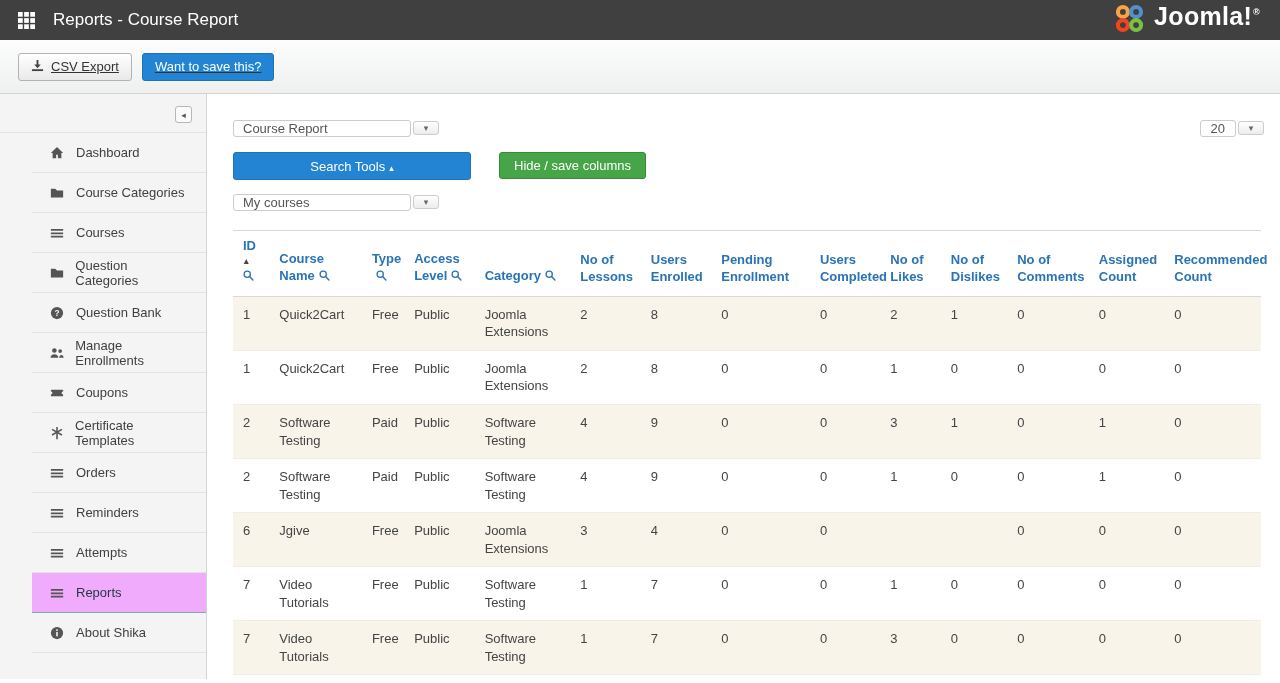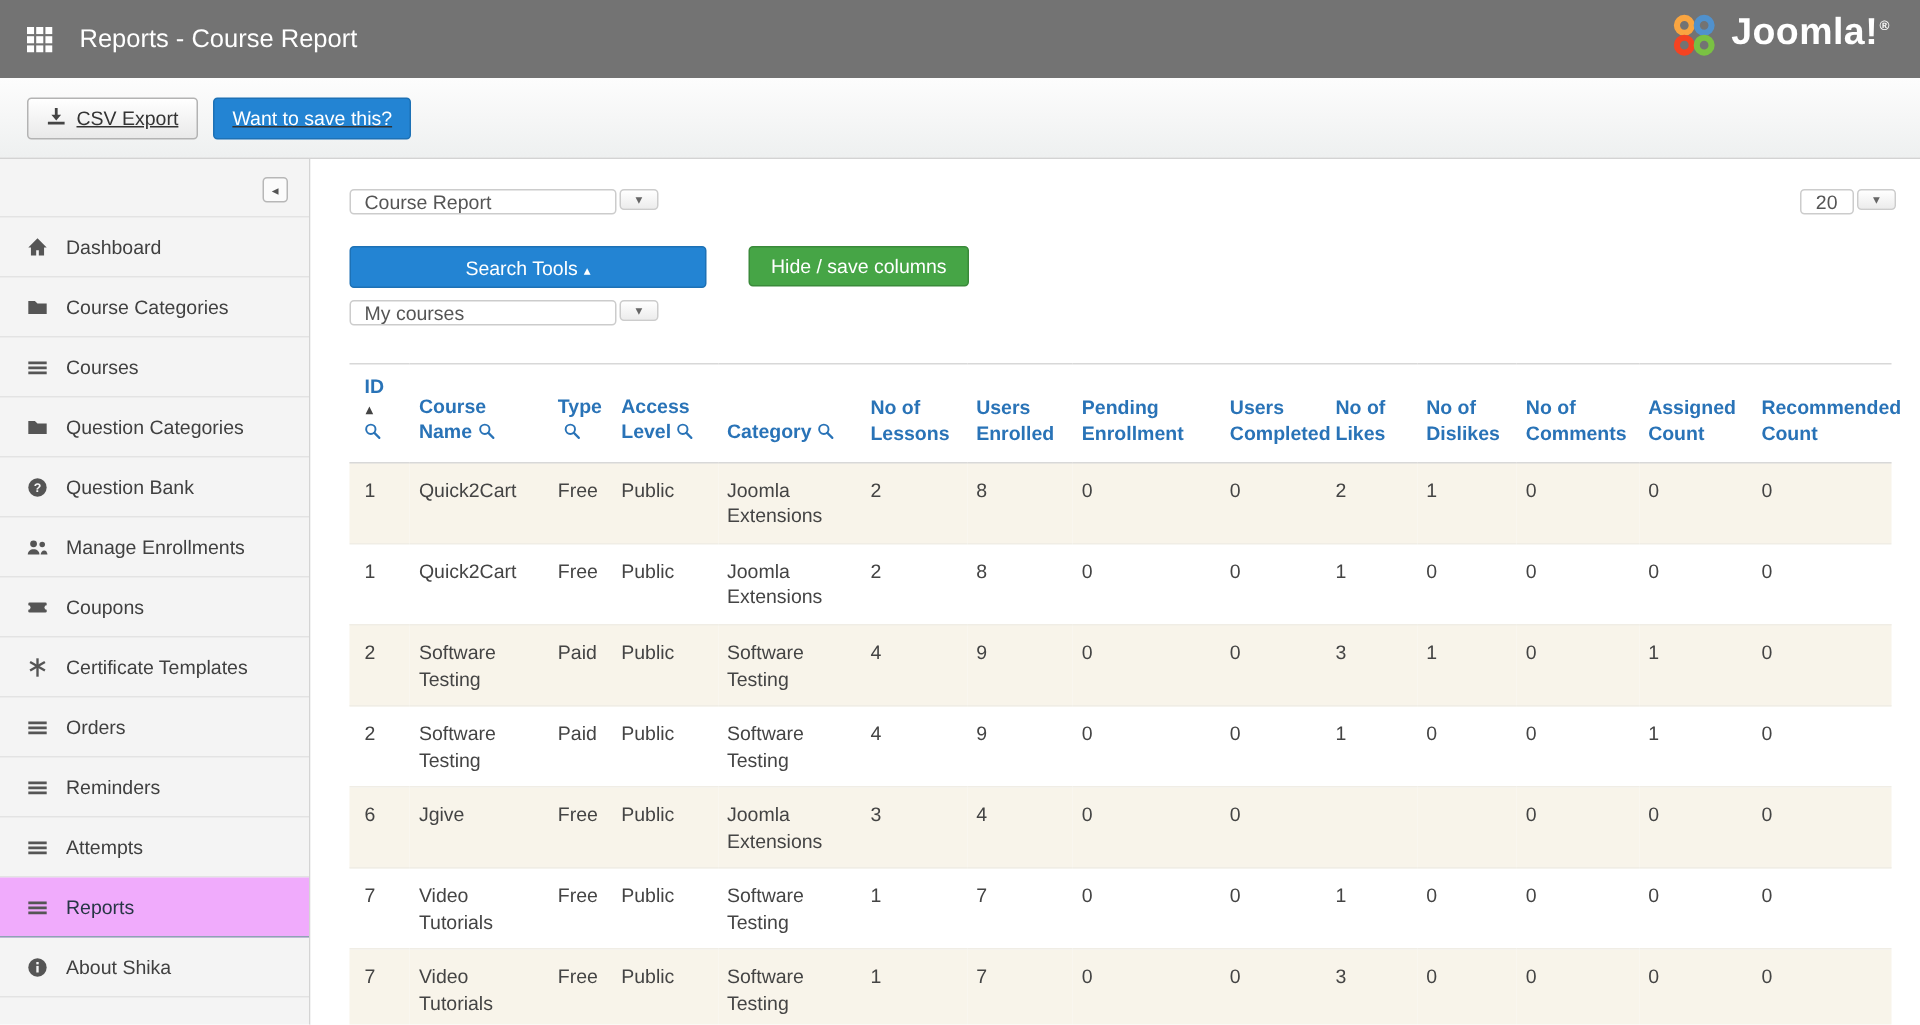--- a/index.html
+++ b/index.html
@@ -5,21 +5,21 @@
   * { box-sizing: border-box; }
   html,body { margin:0; padding:0; }
   body {
     width:1280px; height:683px; overflow:hidden;
     font-family:"Liberation Sans", sans-serif;
     background:#fff; color:#333;
   }
 
   
   .topbar {
-    height:52px; background:#737373;
+    height:40px; background:#404040;
     display:flex; align-items:center; justify-content:space-between;
     padding:0 20px 0 12px;
   }
   .topbar-left { display:flex; align-items:center; }
   .menu-btn { background:none; border:none; padding:4px 6px; margin-right:12px; cursor:pointer; display:flex; align-items:center; }
   .topbar-title { color:#fff; font-size:17px; }
   .logo { display:flex; align-items:flex-start; gap:8px; }
   .logo-text { color:#fff; font-size:25px; font-weight:bold; letter-spacing:.3px; }
   .logo-mark { color:#fff; font-size:9px; vertical-align:super; margin-left:1px; }
 
@@ -51,29 +51,29 @@
   }
   .collapse-row { display:flex; justify-content:flex-end; padding:12px 14px 9px; }
   .collapse-btn {
     width:17px; height:17px; border:1px solid #b7b7b7; border-radius:3px;
     background:#fbfbfb; color:#555; font-size:9px; line-height:14px;
     text-align:center; padding:0; cursor:pointer; font-family:inherit;
   }
   .side-list { list-style:none; margin:0; padding:0; border-top:1px solid #e3e3e3; }
   .side-item {
     display:flex; align-items:center; gap:11px; height:40px; padding:0 17px;
-    border-bottom:1px solid #e3e3e3; font-size:13px; color:#404040; cursor:pointer;
+    border-bottom:1px solid #e3e3e3; font-size:13px; color:#404040; cursor:pointer;margin-left:32px;
   }
   .side-item.active { background:#f0abfc; border-bottom-color:#8ea3b4; color:#273645; }
   .side-icon { width:16px; display:inline-flex; justify-content:center; align-items:center; }
 
   
   .main { flex:1; background:#fff; padding:20px 16px 0 26px; }
   .row1 { display:flex; justify-content:space-between; align-items:flex-start; }
-  .select { display:inline-flex; align-items:flex-start; height:28px; }
+  .select { display:inline-flex; align-items:center; height:28px; }
   .select-box {
     border:1px solid #ccc; border-radius:3px; background:#fff;
     display:flex; align-items:center; padding:0 9px; font-size:13px; color:#555;
     min-width:178px; cursor:pointer;
   }
   .select-box.small { min-width:30px; padding:0 10px; }
   .select-caret-btn {
     margin-left:2px; width:26px; border:1px solid #ccc; border-radius:3px;
     background:linear-gradient(#ffffff,#ececec); color:#666; font-size:9px;
     display:flex; align-items:center; justify-content:center; cursor:pointer;

